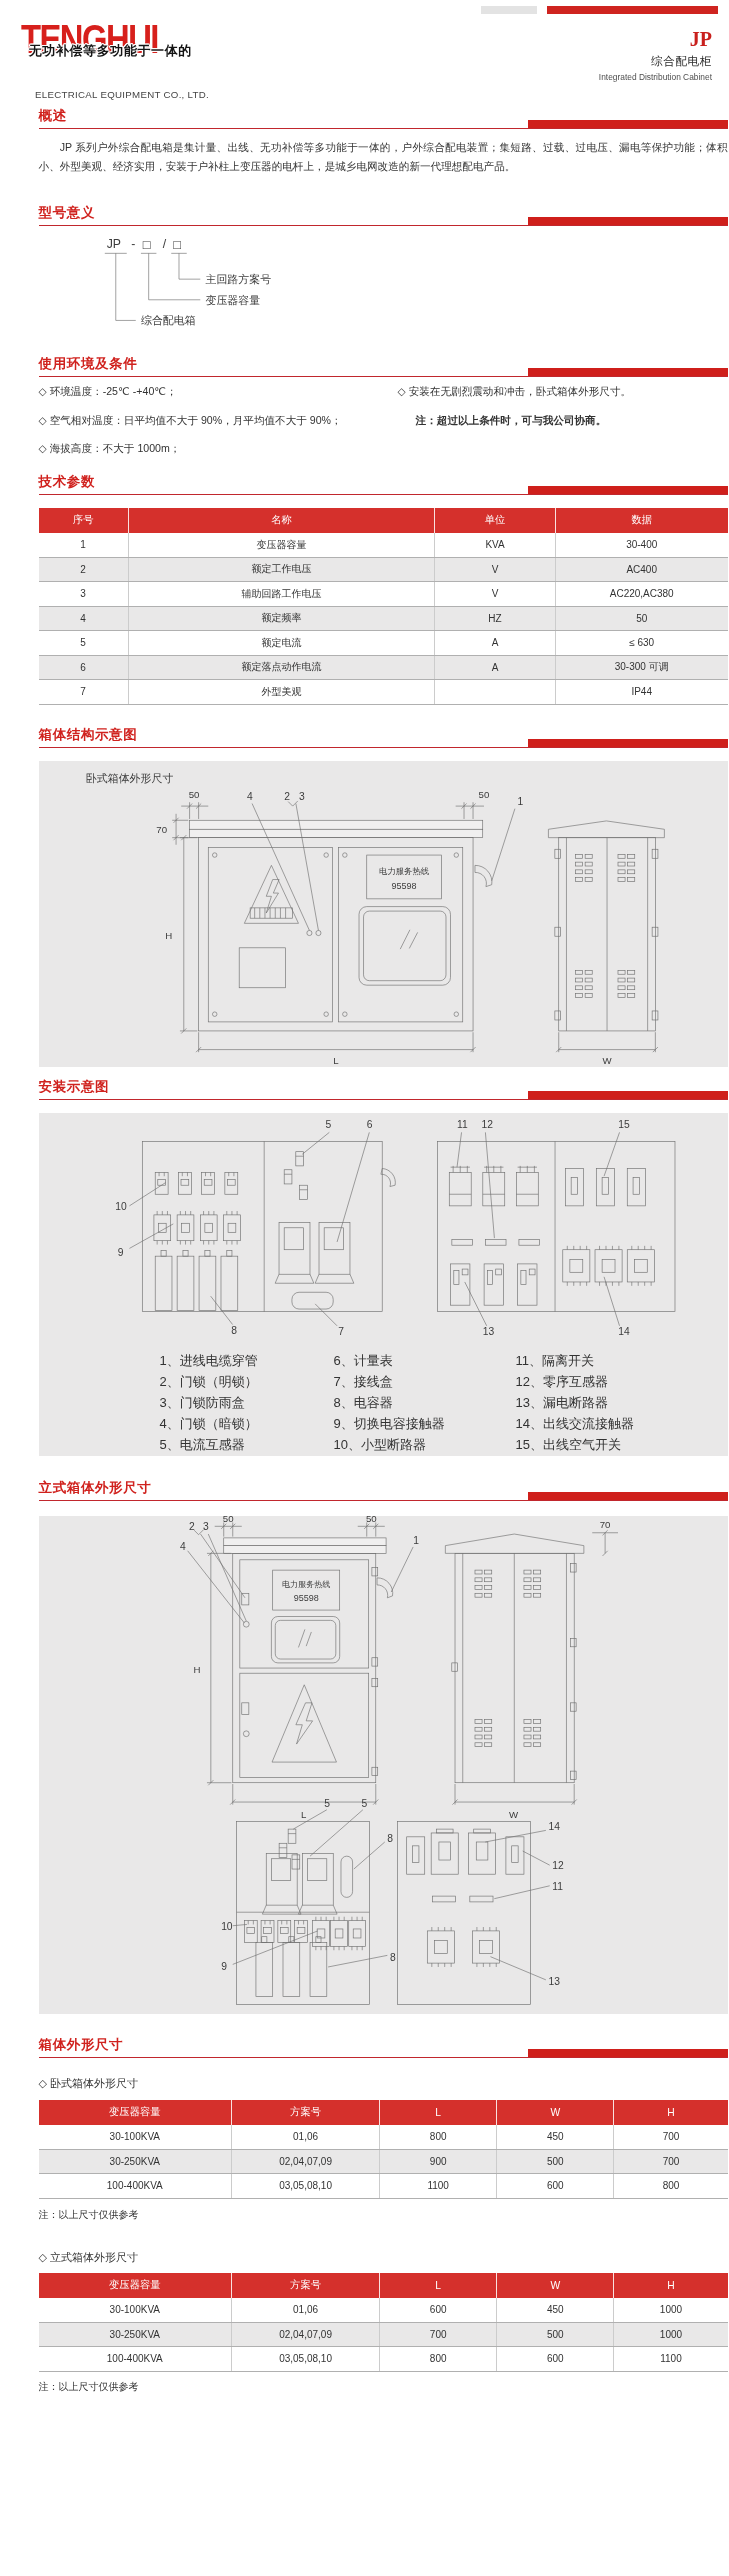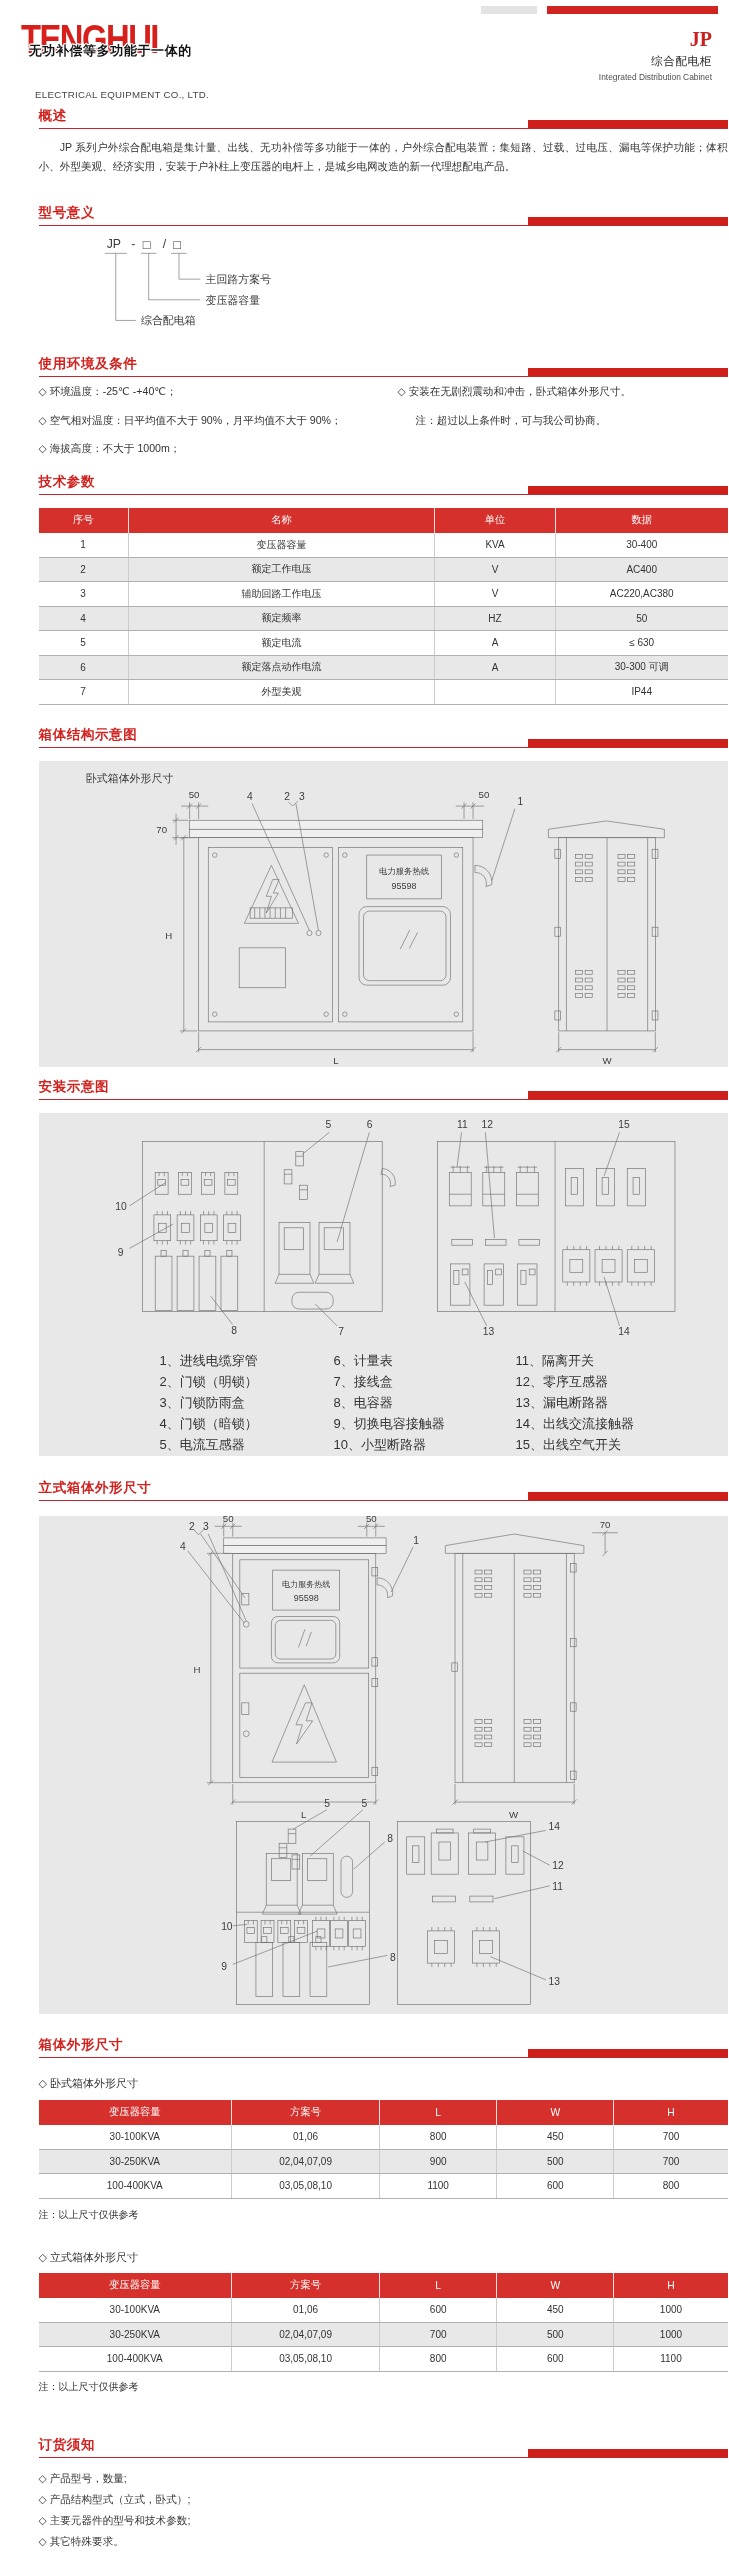--- a/index.html
+++ b/index.html
@@ -25,21 +25,21 @@
   .sec-head { position:relative; height:22px; }
   .sec-title { position:absolute; left:0; top:0; font-size:13.5px; font-weight:bold; color:#d0221e; letter-spacing:0.6px; }
   .sec-rule { position:absolute; left:0; right:0; bottom:0; height:1.3px; background:#c1272d; }
   .sec-bar { position:absolute; right:0; bottom:0.6px; width:200px; height:8.4px; background:#cf1f1b; }
 
   .para { position:absolute; left:0; font-size:10.6px; line-height:1.82; color:#333; text-align:justify; }
   .indent { display:inline-block; width:2em; }
 
   .env-col { position:absolute; font-size:10.6px; color:#333; }
   .env-item { margin-bottom:12.3px; line-height:1.55; }
-  .env-note { margin-left:18px; line-height:1.55; }
+  .env-note { margin-left:18px; line-height:1.55;font-weight:bold; }
   .order-item { margin-bottom:4.5px; font-size:10.6px; color:#333; line-height:1.55; }
 
   table { width:100%; border-collapse:collapse; table-layout:fixed; }
   th { background:#d5302c; color:#fff; font-weight:normal; font-size:10.3px; height:24.5px;
        border-right:0.6px solid rgba(255,255,255,.85); }
   th:last-child { border-right:none; }
   td { height:24.5px; text-align:center; font-size:10px; color:#333;
        border-right:0.6px solid #cccccc; border-bottom:0.6px solid #b0b0b0; background:#fff; }
   td:last-child { border-right:none; }
   tr.alt td { background:#e9e8e8; }
@@ -757,28 +757,15 @@
             <td>03,05,08,10</td>
             <td>800</td>
             <td>600</td>
             <td>1100</td>
           </tr>
       </tbody>
     </table>
     <div class="note" style="top:344px">注：以上尺寸仅供参考</div>
   </div>
 
-  <div class="sec" style="top:2436px;height:129px">
-    <div class="sec-head">
-      <div class="sec-title">订货须知</div>
-      <div class="sec-rule"></div>
-      <div class="sec-bar"></div>
-    </div>
-    <div style="position:absolute;top:34px;left:0">
-      <div class="order-item">◇ 产品型号，数量;</div>
-      <div class="order-item">◇ 产品结构型式（立式，卧式）;</div>
-      <div class="order-item">◇ 主要元器件的型号和技术参数;</div>
-      <div class="order-item">◇ 其它特殊要求。</div>
-    </div>
-  </div>
 
 </div>
 
 
 </body></html>

